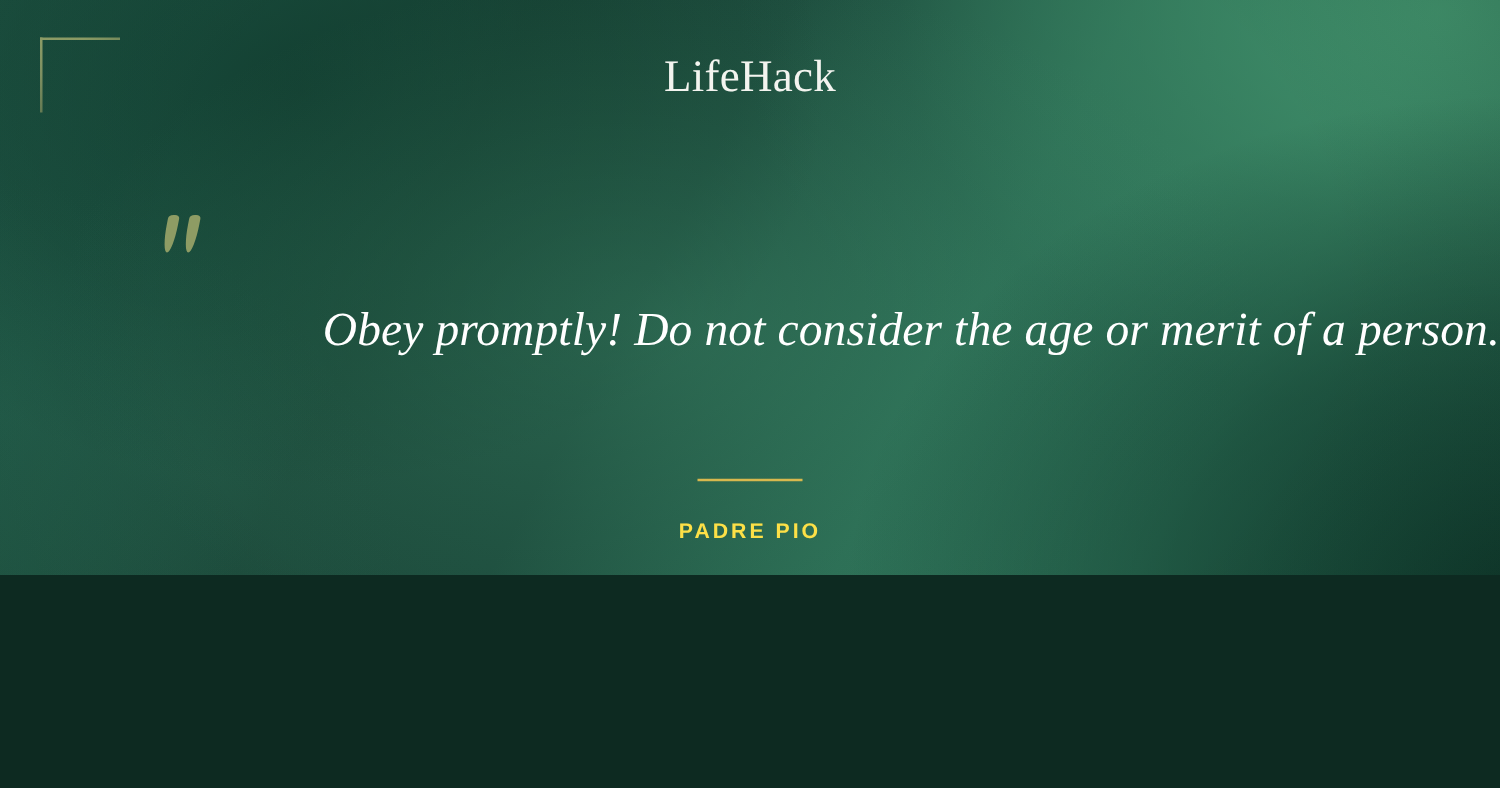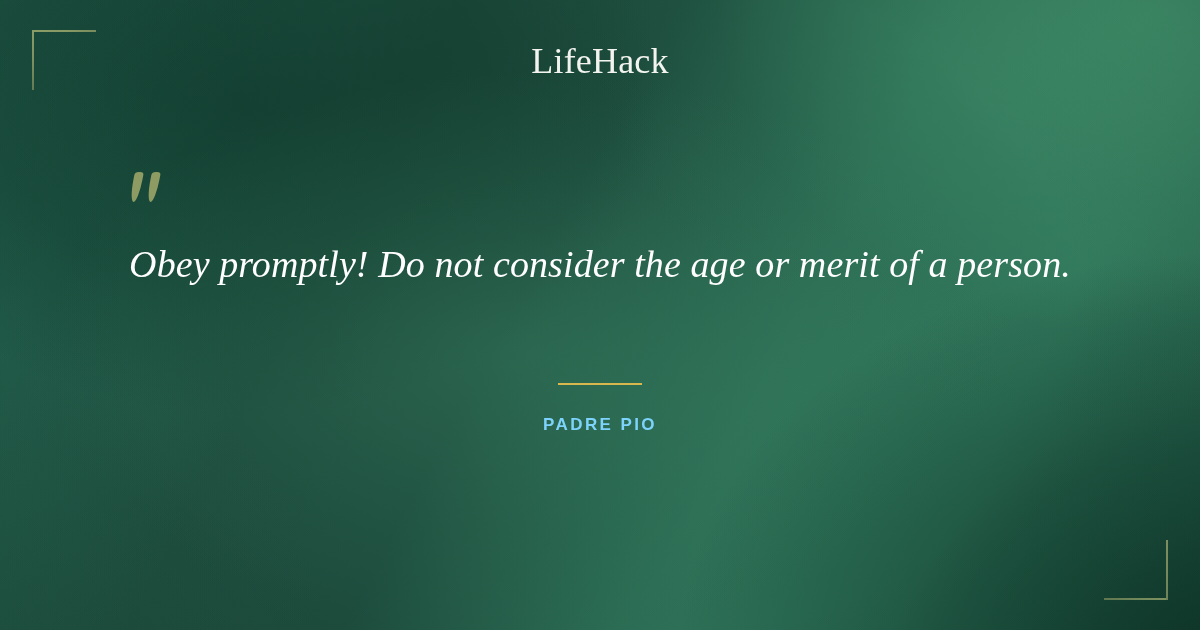--- a/index.html
+++ b/index.html
@@ -7,21 +7,21 @@
     padding: 0;
     background: #0d2a21;
   }
   body {
     font-family: "Liberation Sans", sans-serif;
   }
 
   .card {
     position: relative;
     width: 1200px;
-    height: 630px;
+    height: 460px;
     overflow: hidden;
     background-color: #2a6a52;
     box-sizing: border-box;
   }
 
   
   .bg-layer {
     position: absolute;
     inset: 0;
     pointer-events: none;
@@ -147,21 +147,21 @@
     transform: skewX(-11deg);
   }
   .quote-mark i.q1 { left: 2px; }
   .quote-mark i.q2 { left: 19px; }
 
   .quote-block {
     position: absolute;
     top: 238px;
     left: 0;
     width: 100%;
-    text-align: center;
+    text-align: right;
   }
   .quote-line {
     font-family: "Liberation Serif", "DejaVu Serif", serif;
     font-style: italic;
     font-weight: 400;
     font-size: 38px;
     line-height: 52px;
     color: #ffffff;
     letter-spacing: 0.1px;
     white-space: nowrap;
@@ -179,21 +179,21 @@
   .attribution {
     position: absolute;
     top: 415px;
     left: 0;
     width: 100%;
     text-align: center;
     font-family: "Liberation Sans", sans-serif;
     font-size: 17px;
     font-weight: 700;
     letter-spacing: 2.4px;
-    color: #7dd3fc;
+    color: #fde047;
     text-transform: uppercase;
   }
 </style>
 </head>
 <body>
 
 <div class="card">
 
   <div class="bg-layer bg-base"></div>
   <div class="bg-layer bg-darkband"></div>

